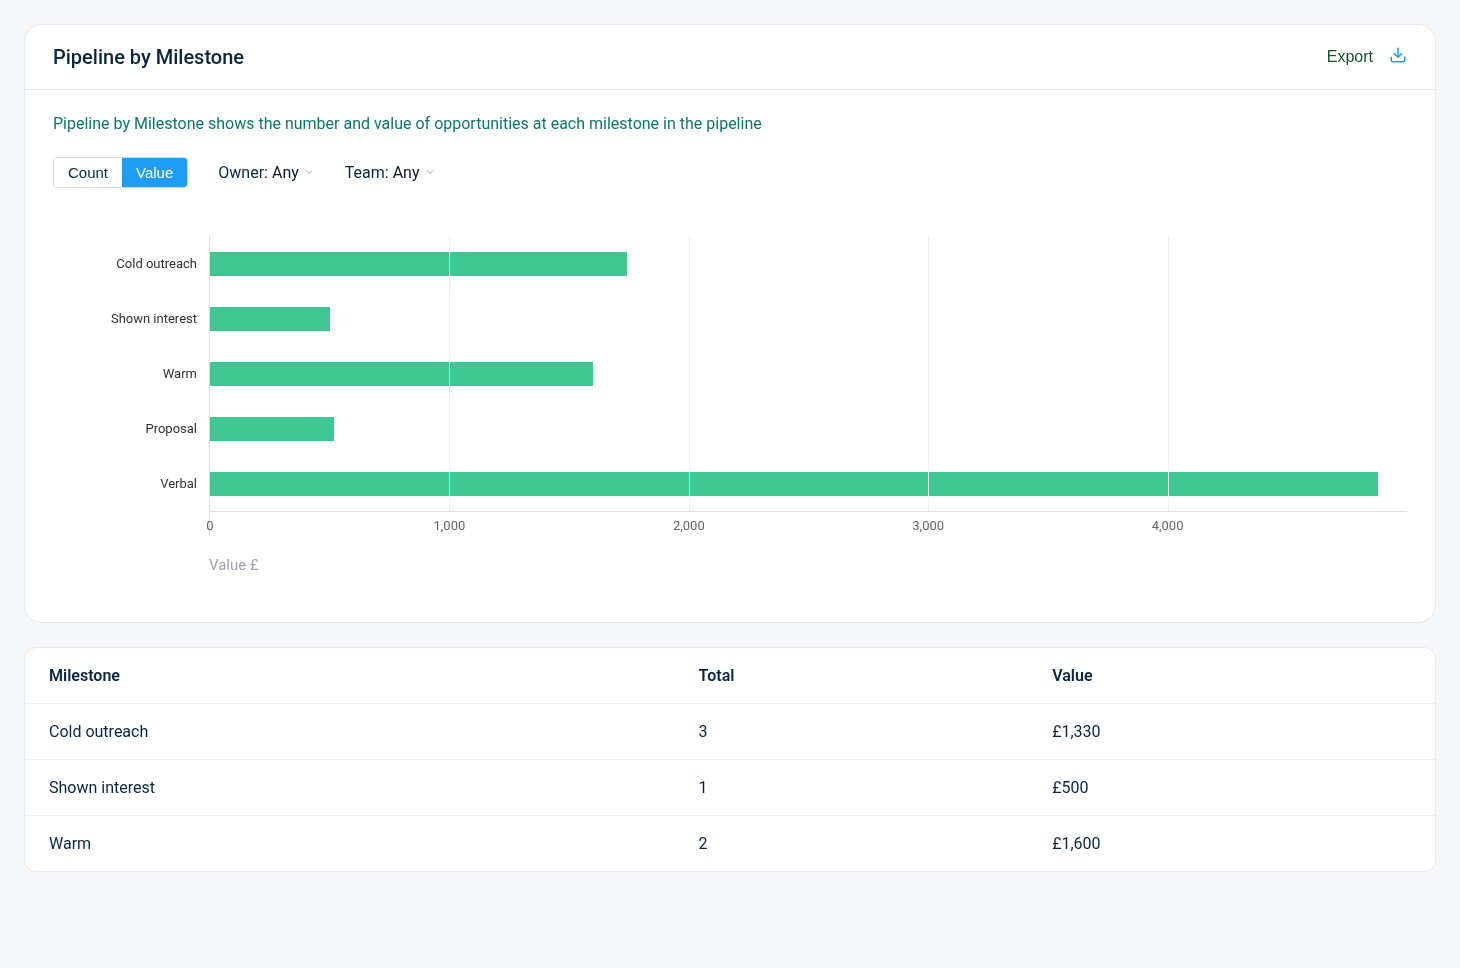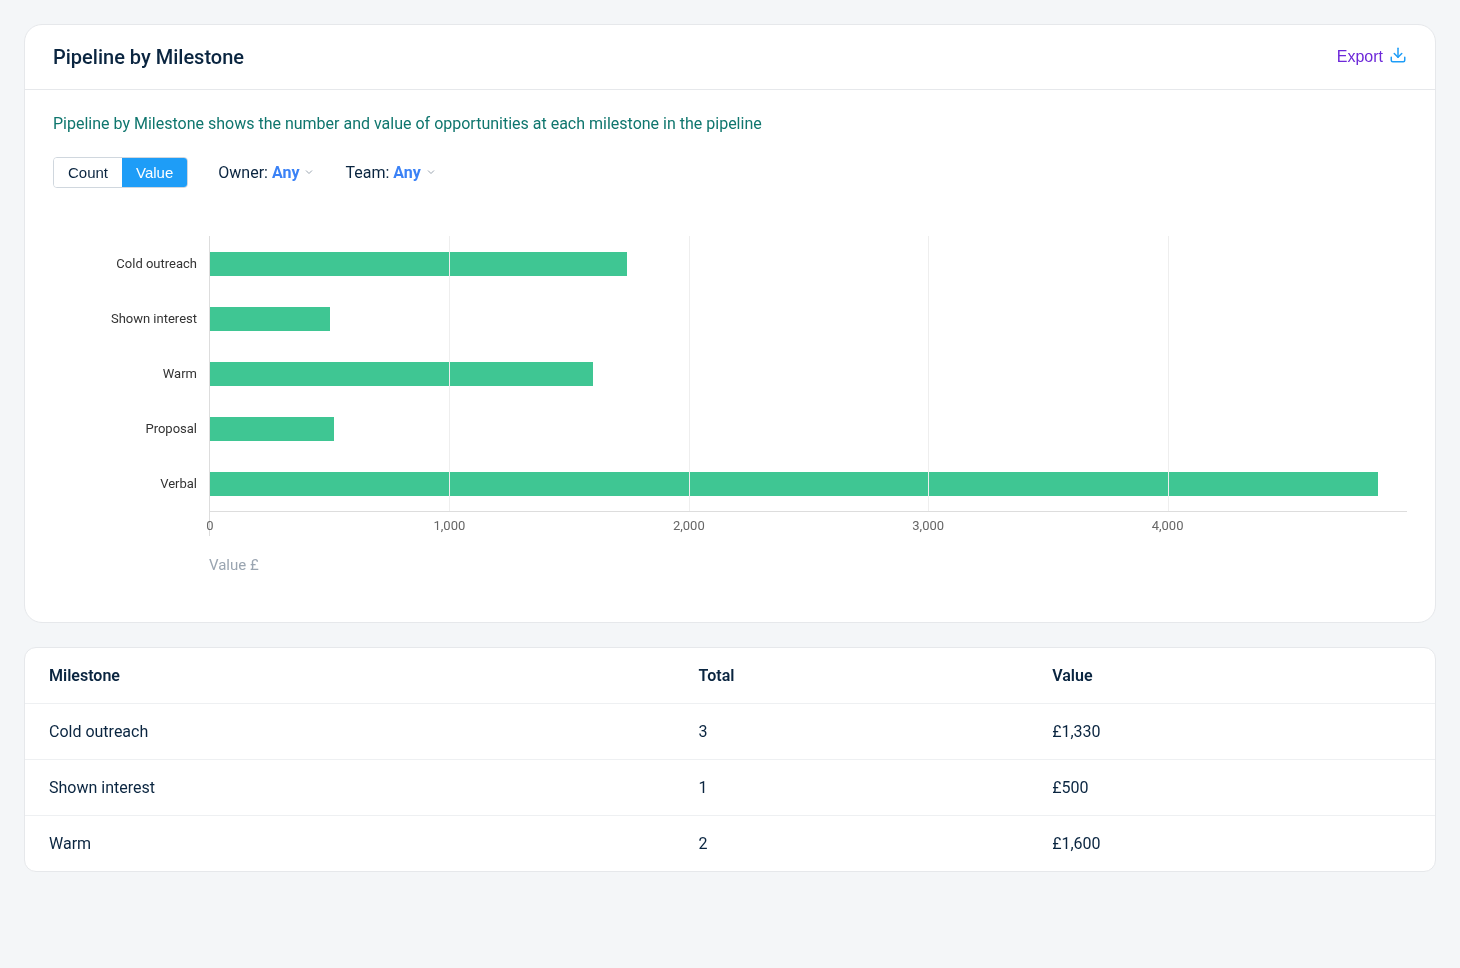--- a/index.html
+++ b/index.html
@@ -23,22 +23,22 @@
     border-bottom: 1px solid #e6e8eb;
   }
   .card-title {
     font-size: 20px;
     font-weight: 500;
     color: #0a2540;
   }
   .export-btn {
     display: inline-flex;
     align-items: center;
-    gap: 6px;
-    color: #6d28d9;
+    gap: 16px;
+    color: #14532d;
     font-size: 16px;
     background: none;
     border: none;
     cursor: pointer;
   }
   .card-body {
     padding: 24px 28px 48px;
   }
   .description {
     color: #0f766e;
@@ -70,21 +70,21 @@
     color: #fff;
   }
   .filter {
     font-size: 16px;
     color: #0a2540;
     display: inline-flex;
     align-items: flex-end;
     gap: 4px;
   }
   .filter .label-text { color: #0a2540; }
-  .filter .value-text { color: #3b82f6; font-weight: 700; }
+  .filter .value-text { color: #0f172a; font-weight: 400; }
   .chevron {
     display: inline-block;
     color: #9aa5b1;
   }
   
   .chart-wrap {
     display: flex;
     padding-left: 0;
   }
   .y-labels {

